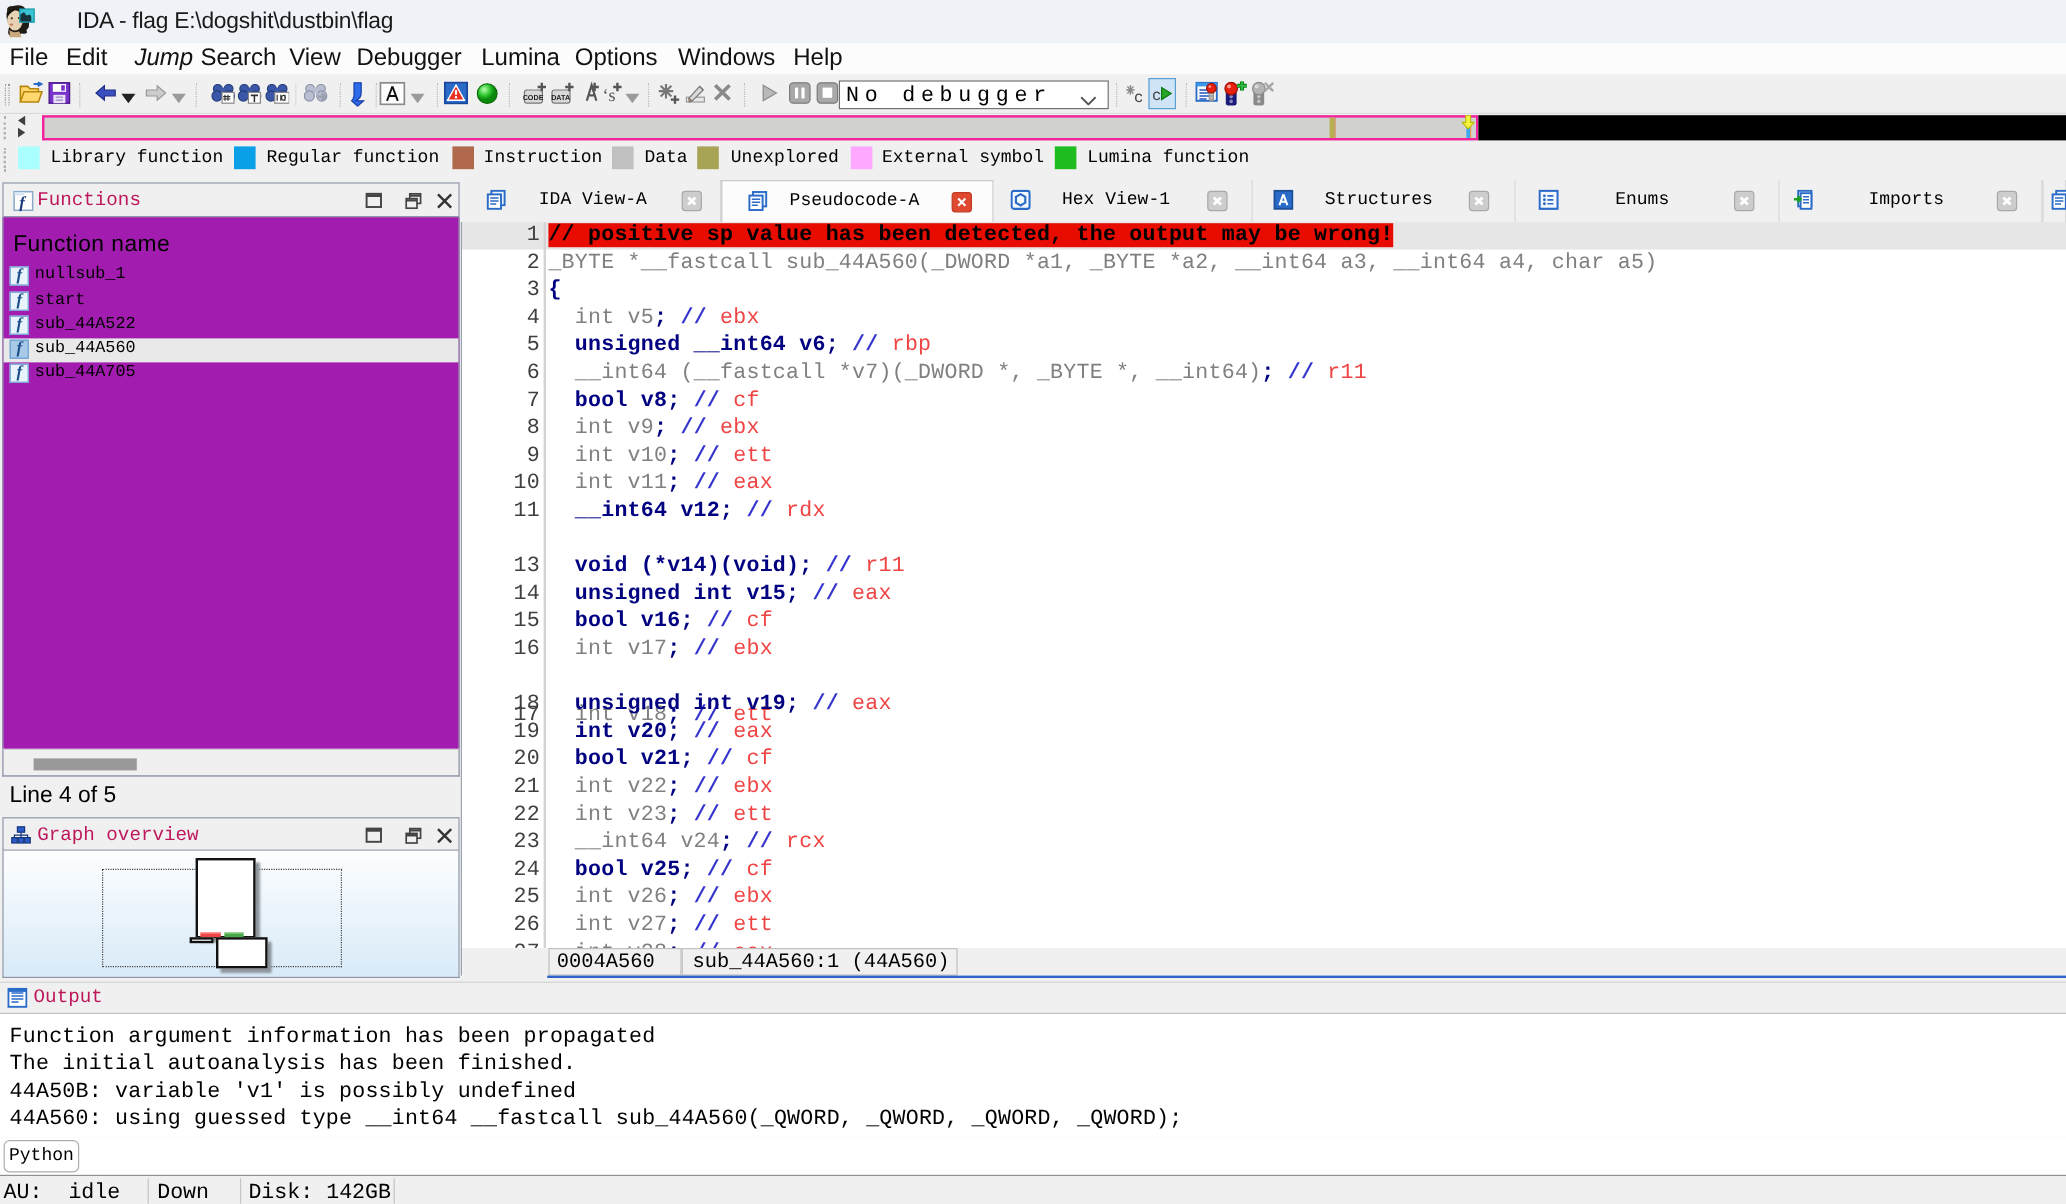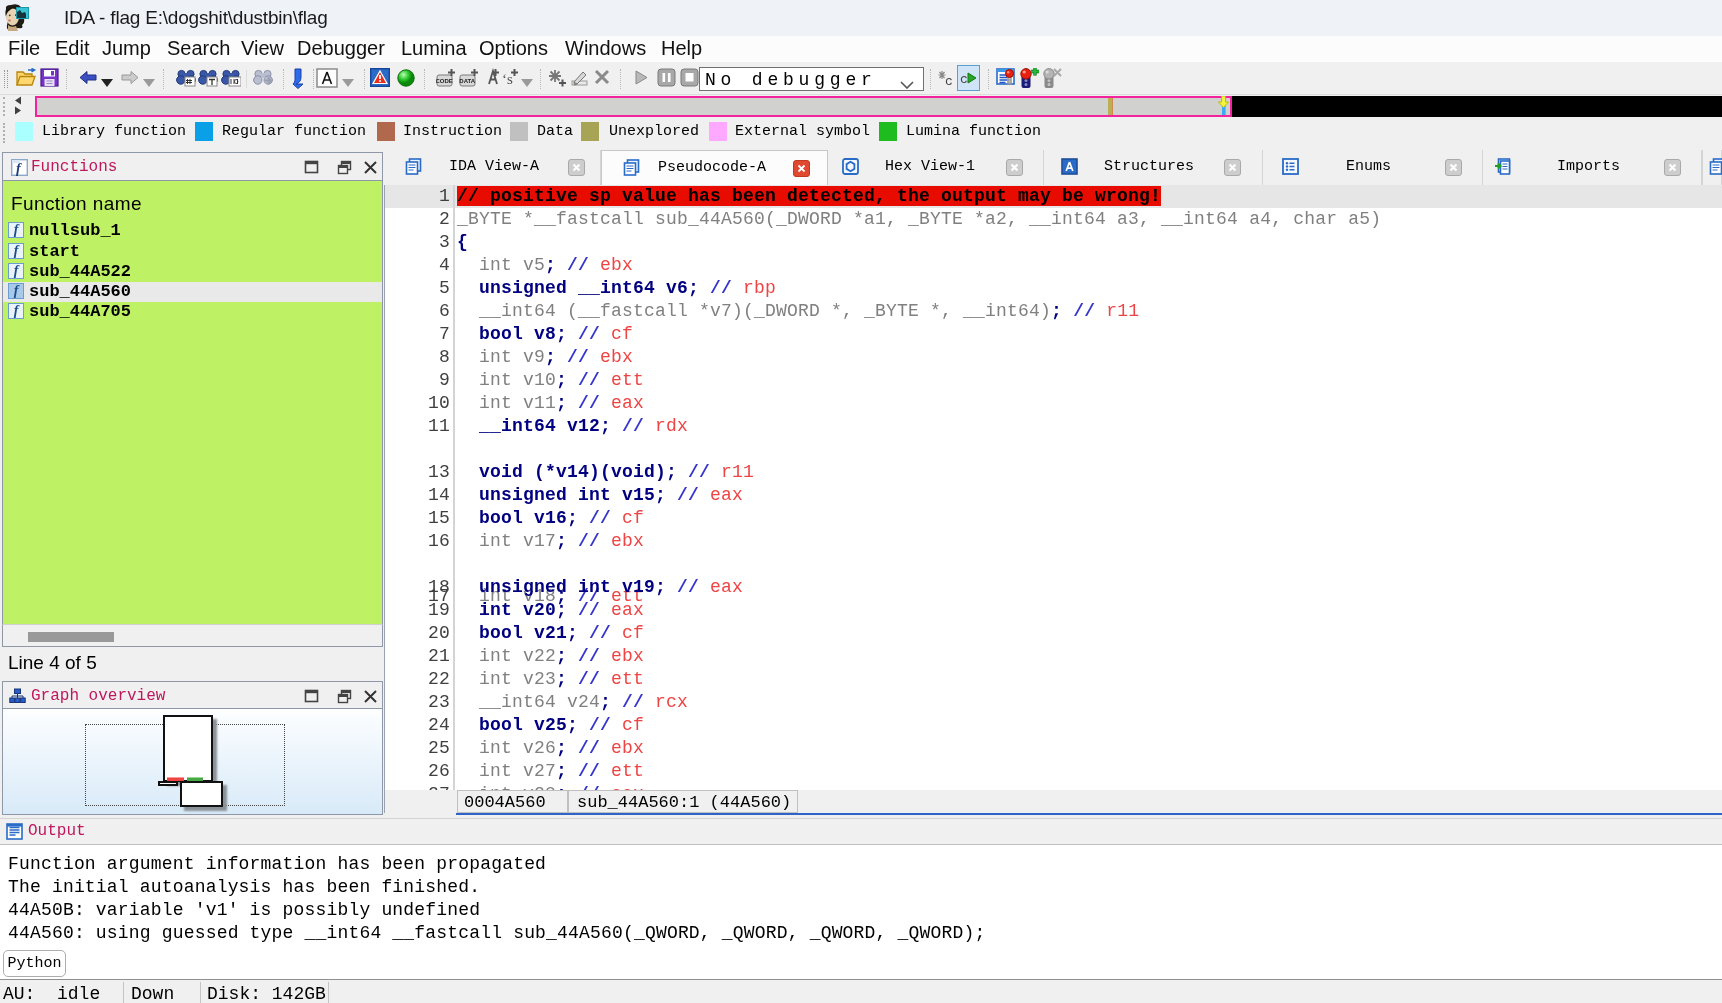--- a/index.html
+++ b/index.html
@@ -17,24 +17,24 @@
 #navblack { position:absolute; left:1232px; top:1px; width:490px; height:21px; background:#000; }
 #legend { position:absolute; left:0; top:118px; width:1722px; height:32px; background:#f0f0f0; }
 .sw { position:absolute; top:4px; width:18px; height:19px; }
 .lg { position:absolute; top:5px; font-family:"Liberation Mono", monospace; font-size:15px; color:#000; }
 
 .panel-h { position:absolute; background:#f0f0f0; border:1px solid #8f98a8; }
 .panel-title { position:absolute; left:28px; top:5px; font-family:"Liberation Mono", monospace; font-size:16px; color:#be185d; }
 .wb { position:absolute; top:7px; }
 
 #fp-head { left:2px; top:152px; width:381px; height:29px; }
-#fp-body { position:absolute; left:2px; top:181px; width:381px; height:466px; background:#bef264; border:1px solid #8f98a8; border-top:none; }
+#fp-body { position:absolute; left:2px; top:181px; width:381px; height:466px; background:#a21caf; border:1px solid #8f98a8; border-top:none; }
 #fname { position:absolute; left:8px; top:12px; font-size:19px; letter-spacing:0.4px; color:#000; }
 .fitem { position:absolute; left:0; width:379px; height:20px; }
-.fitem .txt { position:absolute; left:26px; top:0px; font-family:"Liberation Mono", monospace; font-size:17px; color:#000;font-weight:bold; }
+.fitem .txt { position:absolute; left:26px; top:0px; font-family:"Liberation Mono", monospace; font-size:14px; color:#000; }
 .ficon { position:absolute; left:5px; top:1px; width:16px; height:16px; background:#eaf3fb; border:1px solid #6a9ed0; color:#1c4f8a; font-family:"Liberation Serif", serif; font-style:italic; font-weight:bold; font-size:14px; text-align:center; line-height:14px; }
 #fp-scroll { position:absolute; left:2px; top:624px; width:381px; height:23px; background:#f0f0f0; border:1px solid #8f98a8; border-top:1px solid #d0d0d0; }
 #fp-thumb { position:absolute; left:25px; top:7px; width:86px; height:10px; background:#999; }
 #line4 { position:absolute; left:8px; top:652px; font-size:19px; color:#000; }
 
 #go-head { left:2px; top:681px; width:381px; height:28px; }
 #go-body { position:absolute; left:2px; top:709px; width:381px; height:106px; background:linear-gradient(#fdfeff,#d8eaf8); border:1px solid #8f98a8; border-top:none; }
 
 #tabbar { position:absolute; left:384px; top:150px; width:1338px; height:35px; background:#f0f0f0; border-bottom:1px solid #c8c8c8; }
 .tab { position:absolute; top:0; height:35px; background:#f0f0f0; border-right:1px solid #d5d5d5; }
@@ -78,21 +78,21 @@
     <circle cx="7.8" cy="12.3" r="0.9" fill="#3a2e20"></circle>
     <circle cx="13.8" cy="12.1" r="0.9" fill="#3a2e20"></circle>
     <rect x="14.5" y="4.5" width="12" height="11" fill="#38c4d4" stroke="#1899aa" stroke-width="1"></rect>
     <path d="M15 15 v-6 l3 -2 l2 3 l3 -1 l1 2 v4 Z" fill="#17333b"></path>
   </svg>
   <div id="titletext">IDA - flag E:\dogshit\dustbin\flag</div>
 </div>
 <div id="menubar">
   <div class="menu" style="left:8px;">File</div>
   <div class="menu" style="left:55px;">Edit</div>
-  <div class="menu" style="left:102px;">Jump</div>
+  <div class="menu" style="left:112px;font-style:italic;">Jump</div>
   <div class="menu" style="left:167px;">Search</div>
   <div class="menu" style="left:241px;">View</div>
   <div class="menu" style="left:297px;">Debugger</div>
   <div class="menu" style="left:401px;">Lumina</div>
   <div class="menu" style="left:479px;">Options</div>
   <div class="menu" style="left:565px;">Windows</div>
   <div class="menu" style="left:661px;">Help</div>
 </div>
 <div id="toolbar">
 <span style="position:absolute; left:4px; top:8px; height:18px; border-left:1px dotted #989898;"></span>

